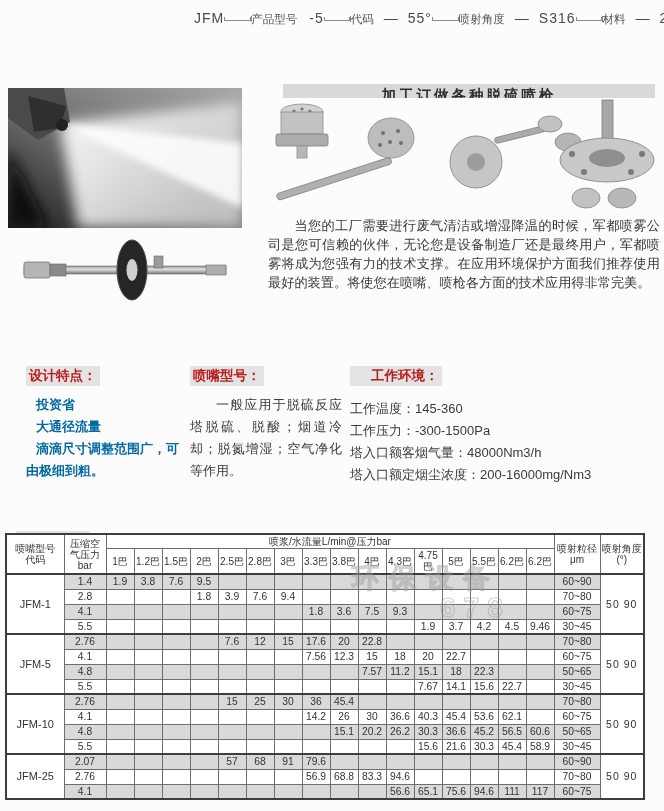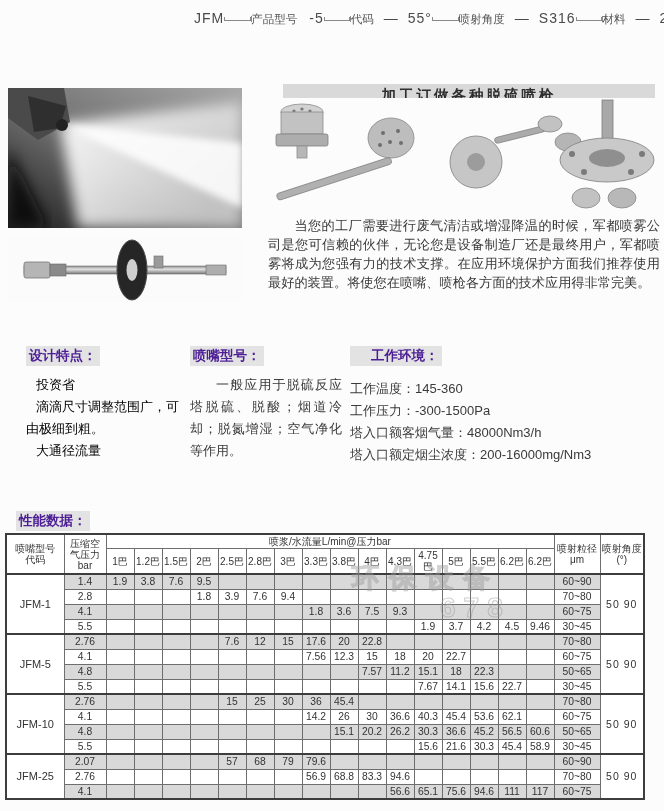--- a/index.html
+++ b/index.html
@@ -25,23 +25,23 @@
   #photo-lance { top:238px; left:8px; }
   
   #banner { position:absolute; top:72px; left:283px; width:372px; height:22px;
     background:#d9d9d9; text-align:center; font-weight:bold; font-size:14.5px;
     color:#2e2e2e; letter-spacing:3px; line-height:22px;margin-top:12px; }
   #parts { position:absolute; top:98px; left:250px; }
   #intro { position:absolute; top:216px; left:268px; width:392px;
     font-size:13.2px; line-height:19px; text-align:justify; text-indent:2em; color:#383838; }
   
   .sec-title { display:inline-block; background:#e3e3e3; font-weight:bold;
-    font-size:13.5px; color:#4c1d95; padding:1px 3px; margin-bottom:8px; }
+    font-size:13.5px; color:#b91c1c; padding:1px 3px; margin-bottom:8px;margin-top:20px; }
   #design { position:absolute; top:346px; left:26px; width:158px; }
-  #design .item { font-size:13px; line-height:22px; color:#000000; padding-left:10px; text-indent:0; }
+  #design .item { font-size:13px; line-height:22px; color:#0369a1; padding-left:10px; text-indent:0;font-weight:bold; }
   #design .item.wraps { padding-left:0; text-indent:10px; margin-left:-10px; padding-left:10px; }
   #application { position:absolute; top:346px; left:190px; width:152px; }
   #application .sec-text { font-size:13px; line-height:22px; text-align:justify; text-indent:2em; color:#3a3a3a; }
   #environment { position:absolute; top:346px; left:350px; width:312px; }
   #environment .item { font-size:13px; line-height:22px; color:#3a3a3a; }
   #environment .sec-title { margin-bottom:12px;padding-left:21px; }
   
   #perf-title-wrap { position:absolute; top:511px; left:16px; }
   #perf-table-wrap { position:absolute; top:533px; left:5px; }
   table { border-collapse:collapse; table-layout:fixed; background:#fff; }
@@ -193,22 +193,22 @@
     <ellipse cx="372" cy="100" rx="14" ry="10" fill="#b8b8b8" stroke="#858585" stroke-width="0.8"></ellipse>
   </g>
 </svg>
 
 <p id="intro">当您的工厂需要进行废气清洁或增湿降温的时候，军都喷雾公司是您可信赖的伙伴，无论您是设备制造厂还是最终用户，军都喷雾将成为您强有力的技术支撑。在应用环境保护方面我们推荐使用最好的装置。将使您在喷嘴、喷枪各方面的技术应用得非常完美。</p>
 
 <div id="design">
   <span class="sec-title">设计特点：</span>
   <div id="design-items">
       <div class="item">投资省</div>
+      <div class="item">大通径流量</div>
       <div class="item wraps">滴滴尺寸调整范围广，可由极细到粗。</div>
-      <div class="item">大通径流量</div>
     </div>
 </div>
 
 <div id="application">
   <span class="sec-title">喷嘴型号：</span>
   <div class="sec-text">一般应用于脱硫反应塔脱硫、脱酸；烟道冷却；脱氮增湿；空气净化等作用。</div>
 </div>
 
 <div id="environment">
   <span class="sec-title">工作环境：</span>
@@ -529,21 +529,21 @@
         </tr>
         <tr class="shaded group-start">
           <td class="model-cell" rowspan="3">JFM-25</td>
           <td class="bar-cell">2.07</td>
           <td class="val-cell"></td>
           <td class="val-cell"></td>
           <td class="val-cell"></td>
           <td class="val-cell"></td>
           <td class="val-cell">57</td>
           <td class="val-cell">68</td>
-          <td class="val-cell">79</td>
+          <td class="val-cell">91</td>
           <td class="val-cell">79.6</td>
           <td class="val-cell"></td>
           <td class="val-cell"></td>
           <td class="val-cell"></td>
           <td class="val-cell"></td>
           <td class="val-cell"></td>
           <td class="val-cell"></td>
           <td class="val-cell"></td>
           <td class="val-cell"></td>
           <td class="size-cell">60~90</td>

